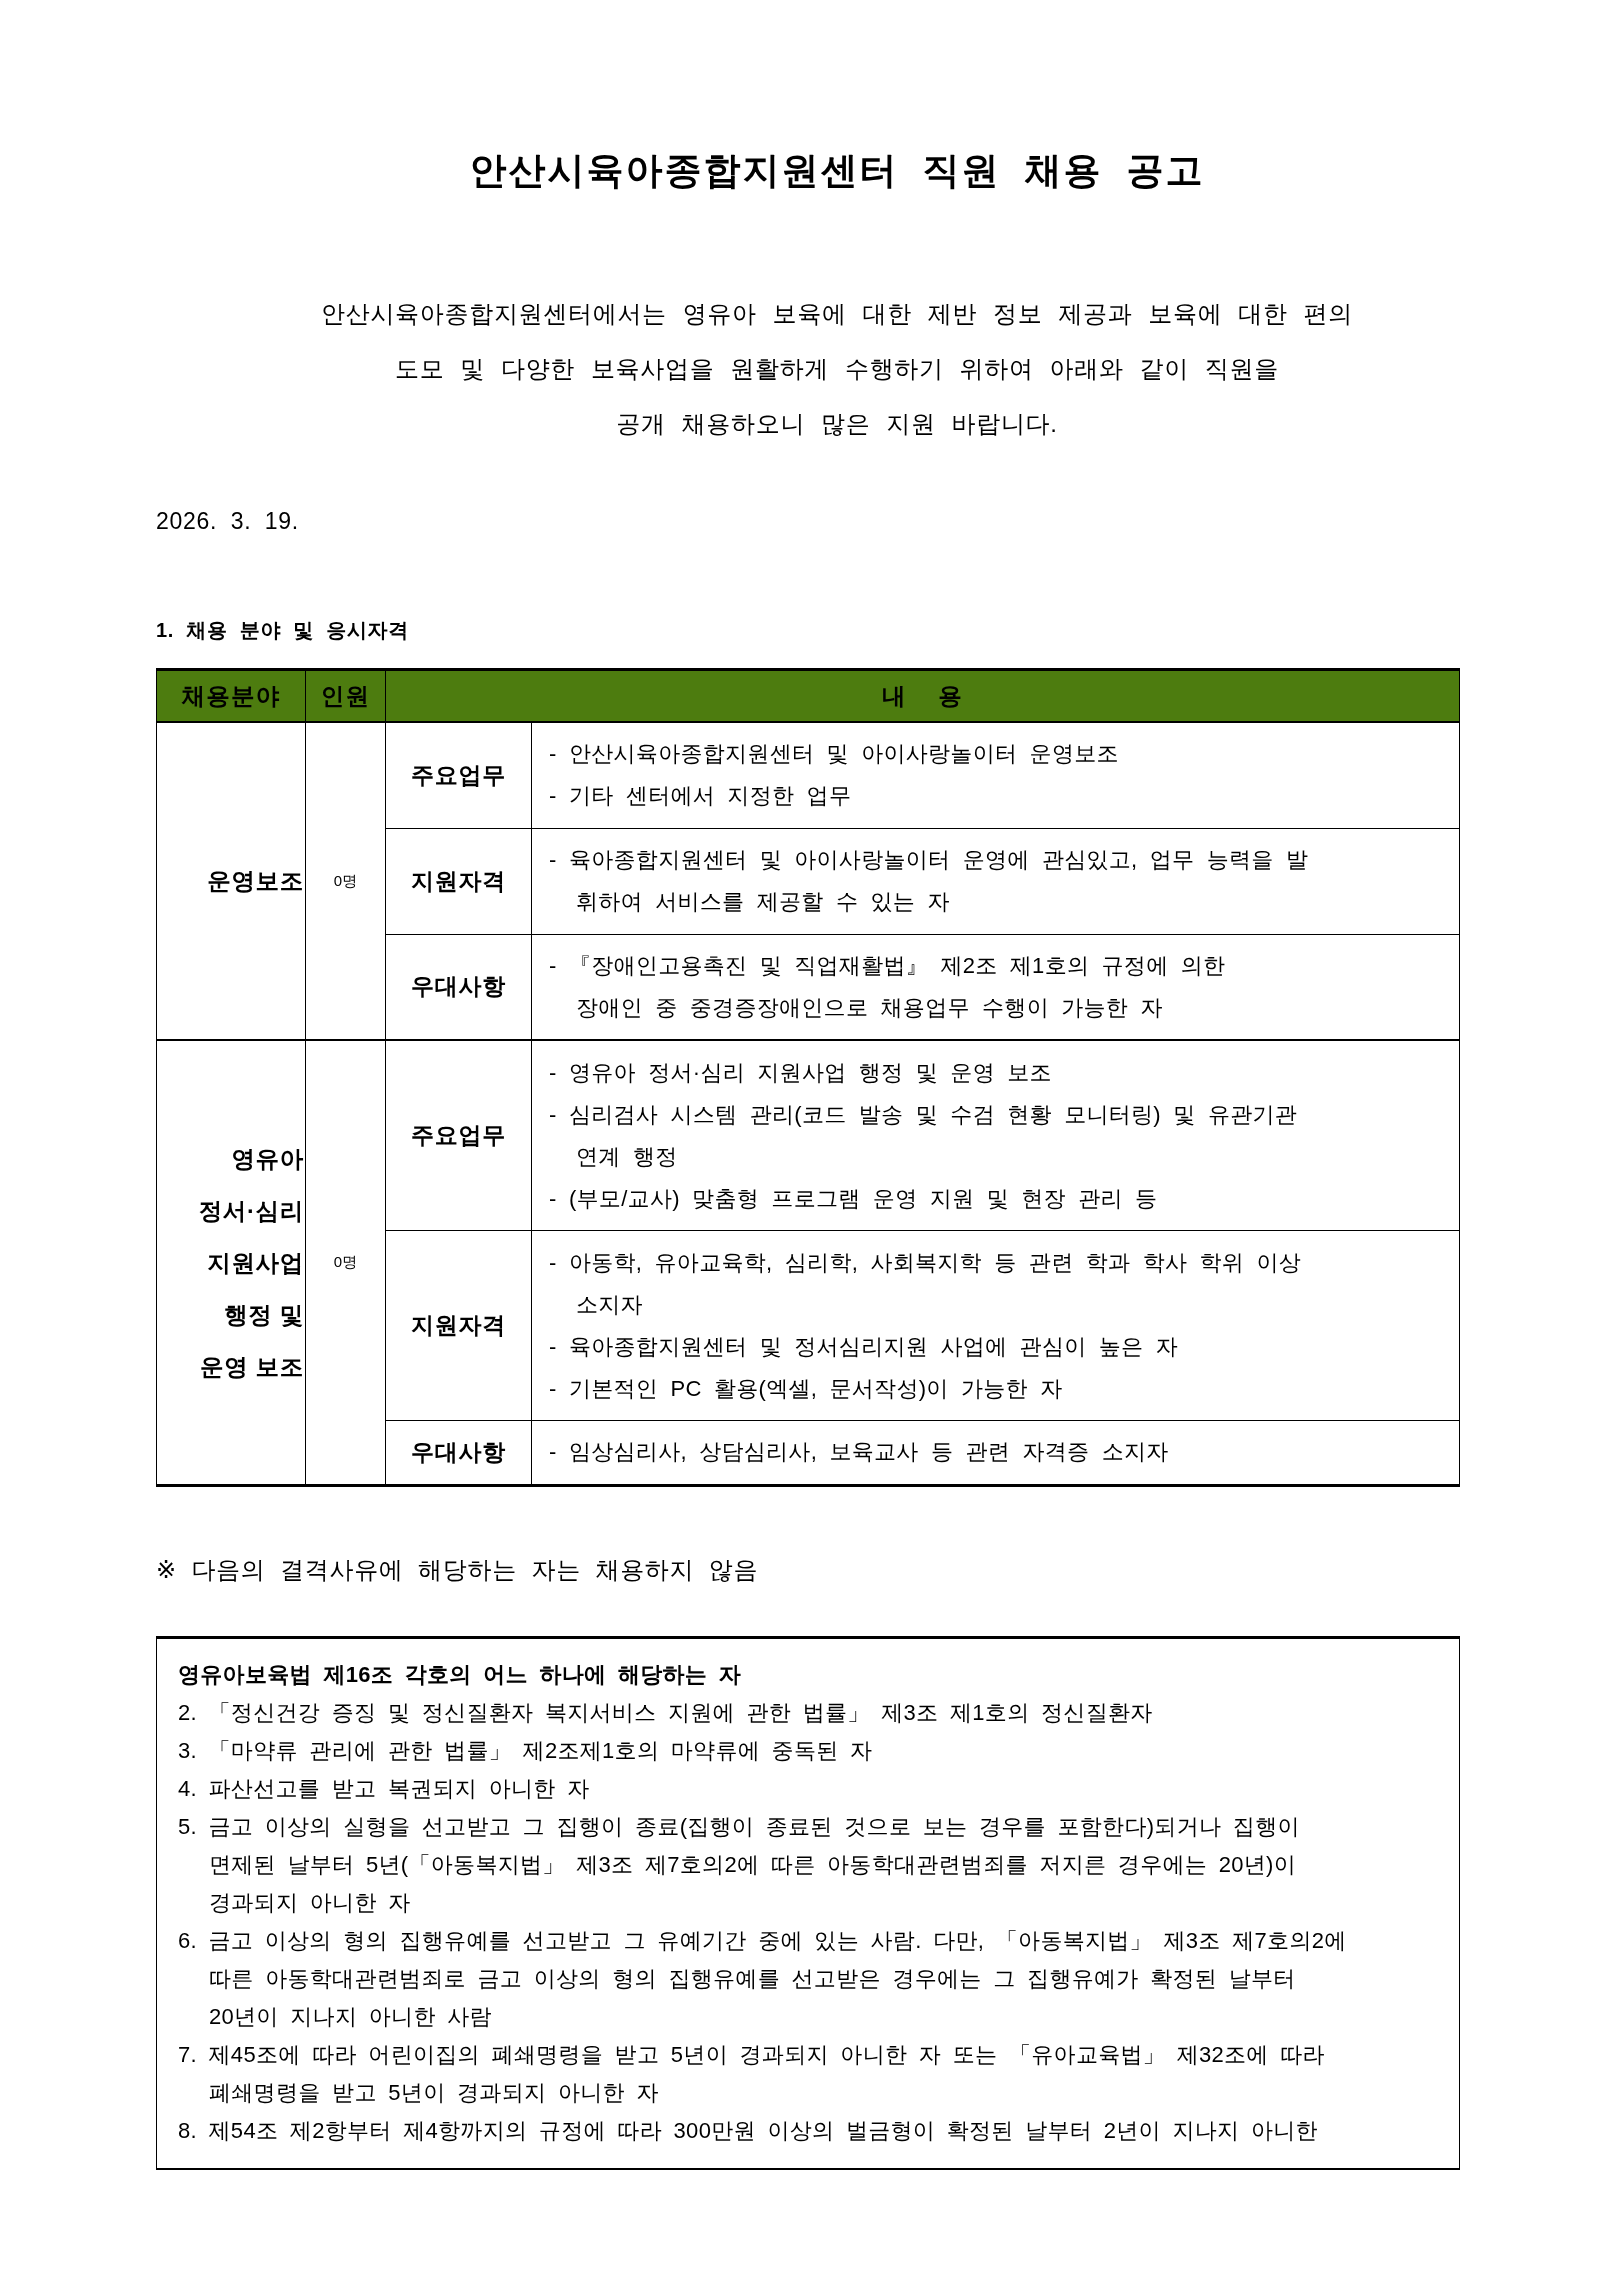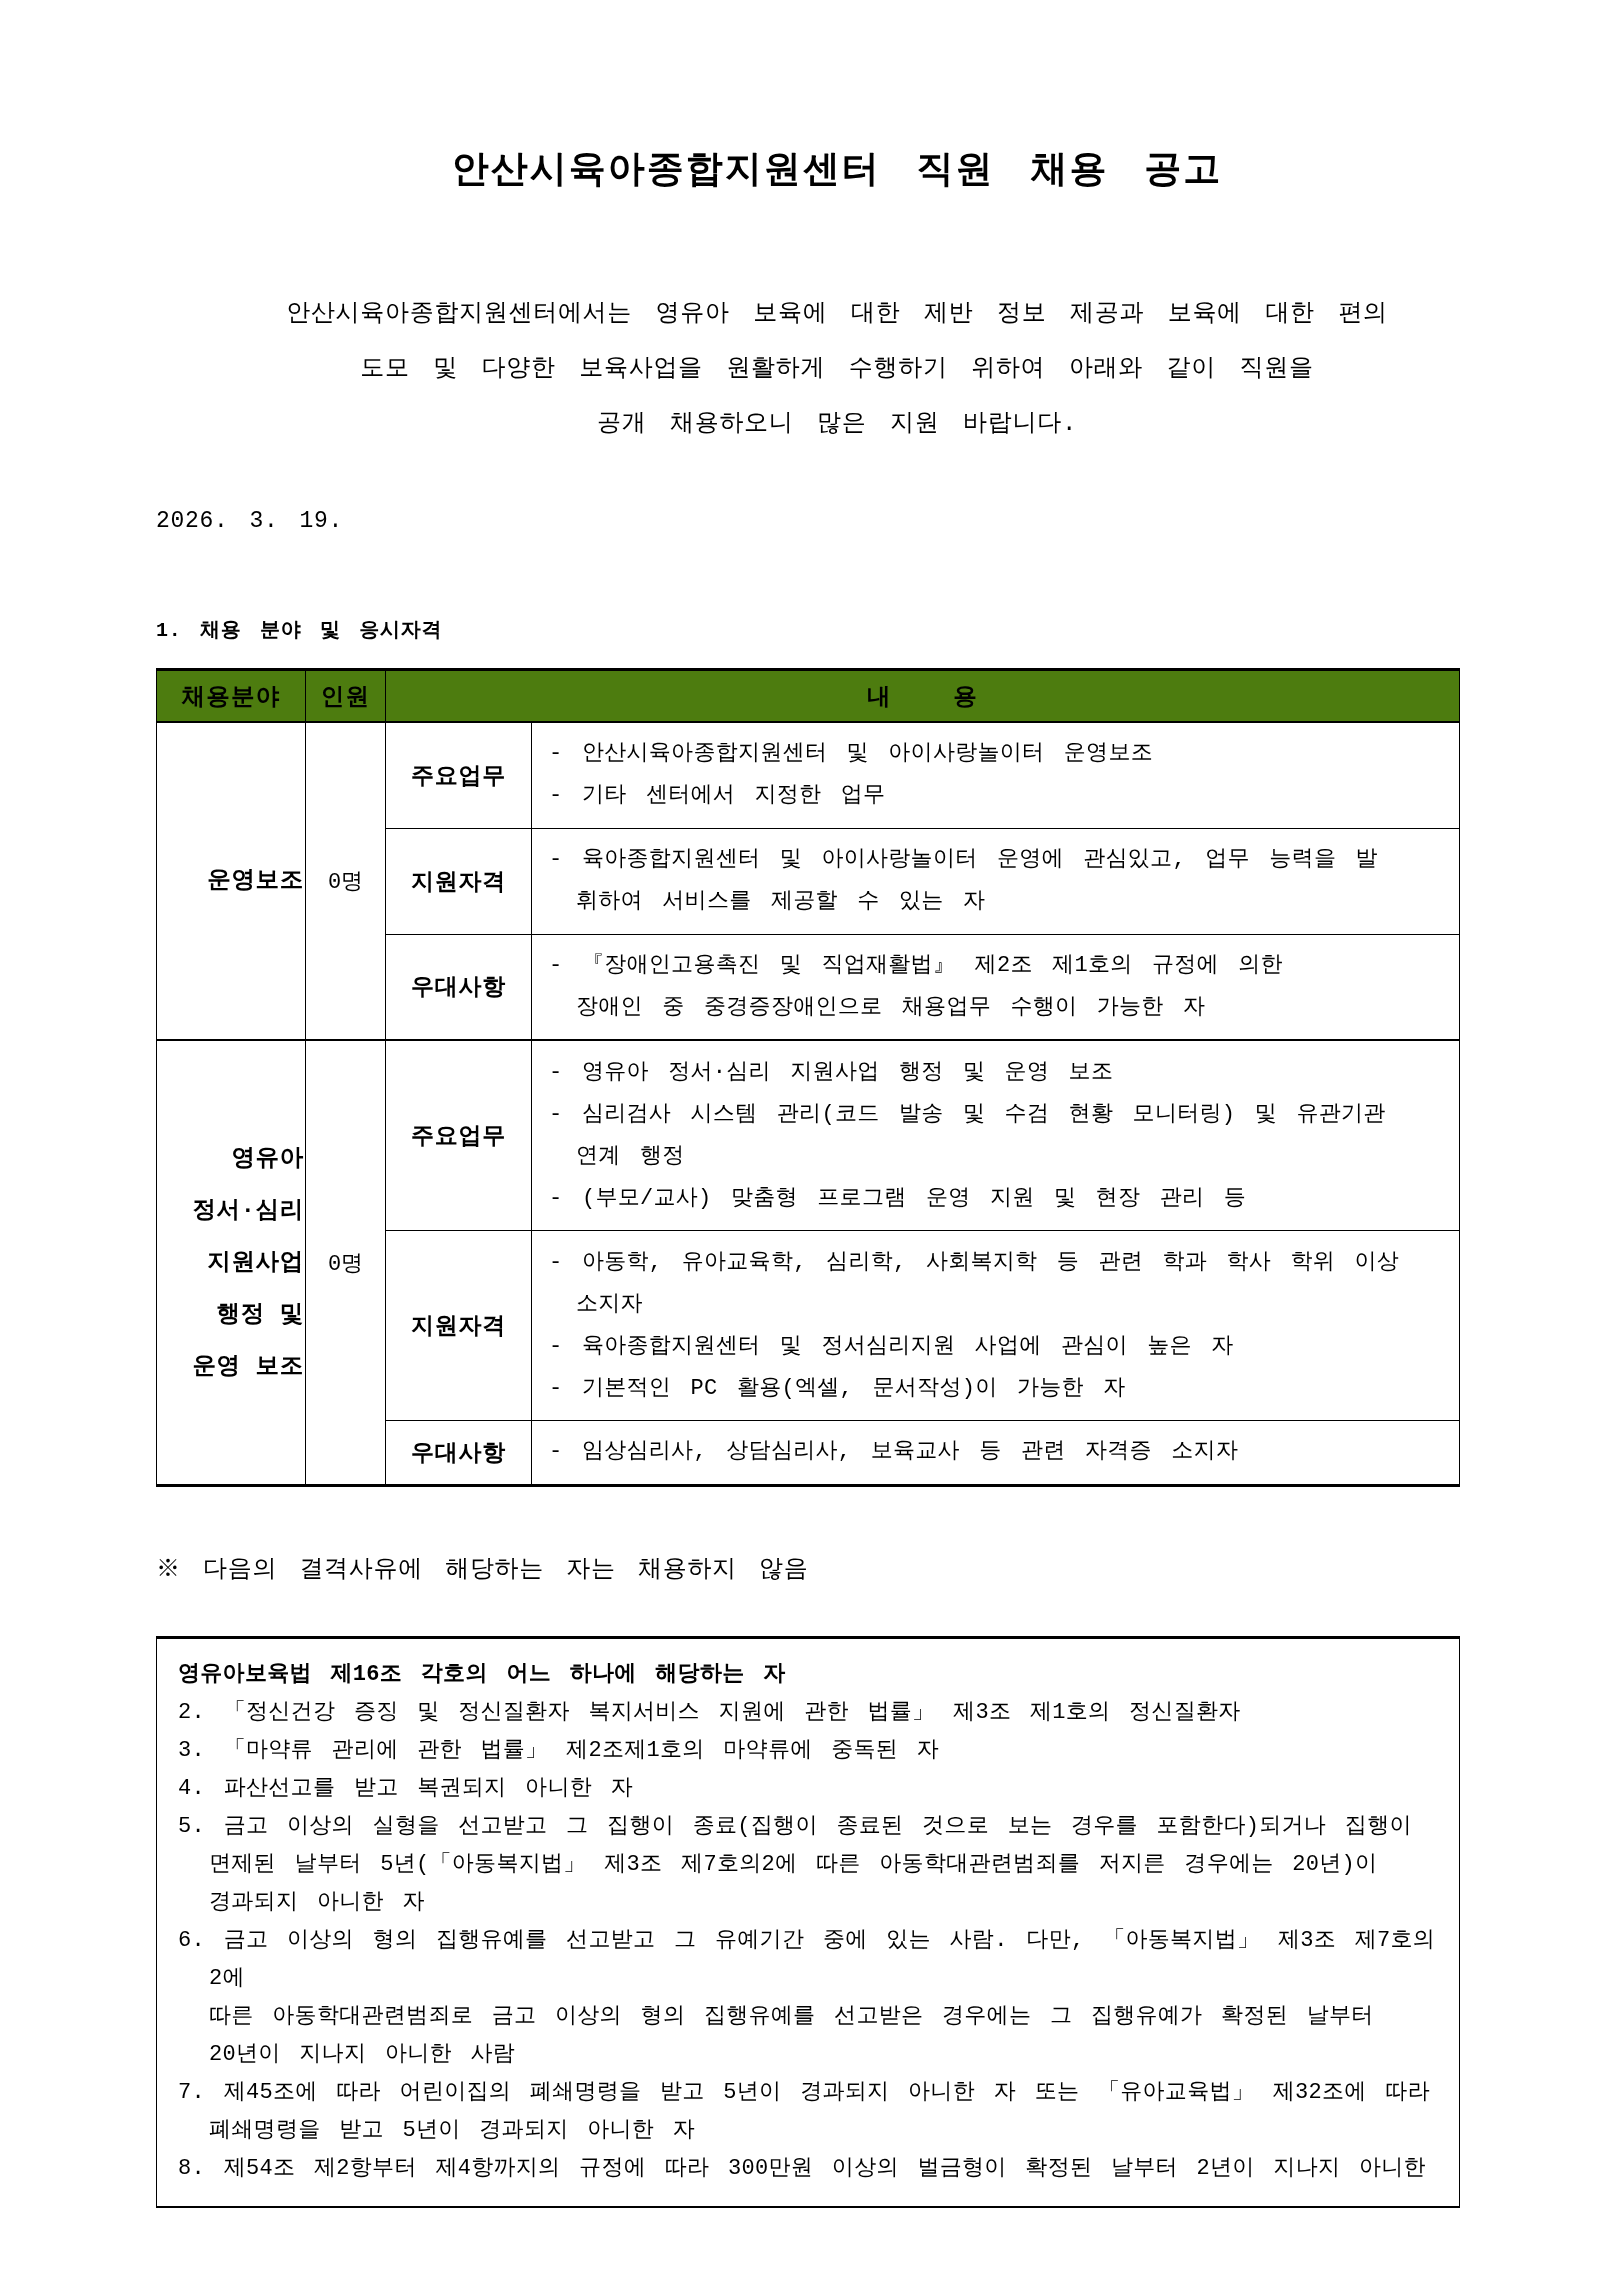--- a/index.html
+++ b/index.html
@@ -13,21 +13,20 @@
     overflow: hidden;
     font-family: "Liberation Sans", "DejaVu Sans", sans-serif;
     color: #000000;
     -webkit-font-smoothing: antialiased;
   }
   .page {
     box-sizing: border-box;
     width: 1588px;
     height: 2284px;
     padding: 149px 70px 0 156px;
-    font-family: Liberation Mono, monospace;
   }
   
   .doc-title {
     margin: 0;
     font-size: 37px;
     font-weight: bold;
     text-align: center;
     letter-spacing: 2px;
     word-spacing: 11.7px;
     line-height: 44px;
@@ -93,21 +92,21 @@
     text-align: right;
     vertical-align: middle;
     font-weight: bold;
     font-size: 23.5px;
     line-height: 52px;
     letter-spacing: 0.7px;
   }
   td.count {
     text-align: center;
     vertical-align: middle;
-    font-size: 22px;
+    font-size: 15px;
   }
   td.label {
     text-align: center;
     vertical-align: middle;
     font-weight: bold;
     font-size: 23px;
     letter-spacing: 0.7px;
   }
   td.content {
     vertical-align: middle;

